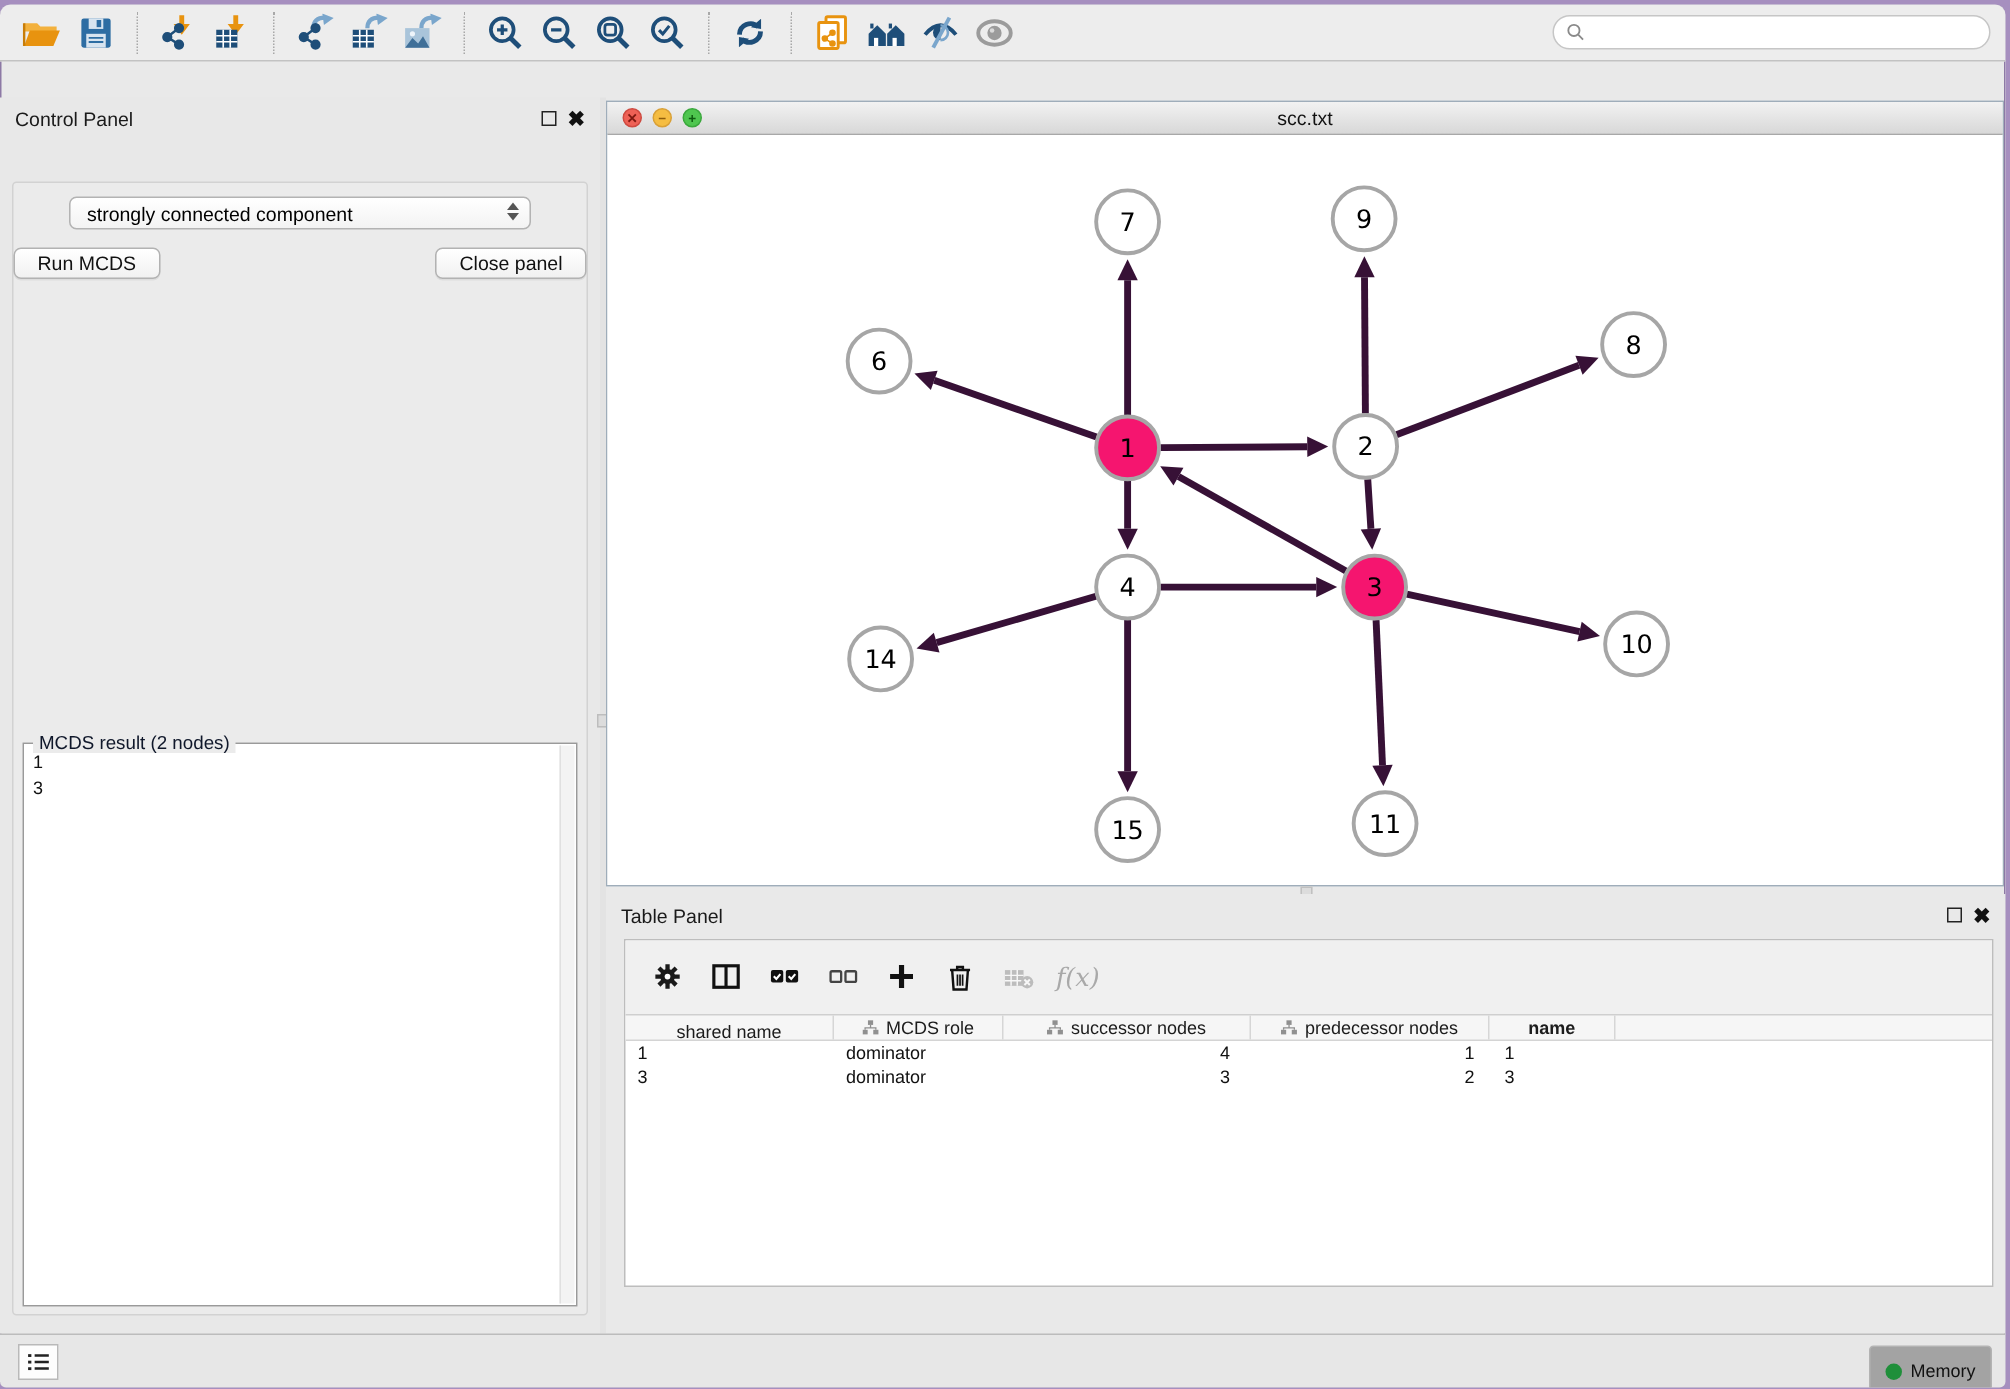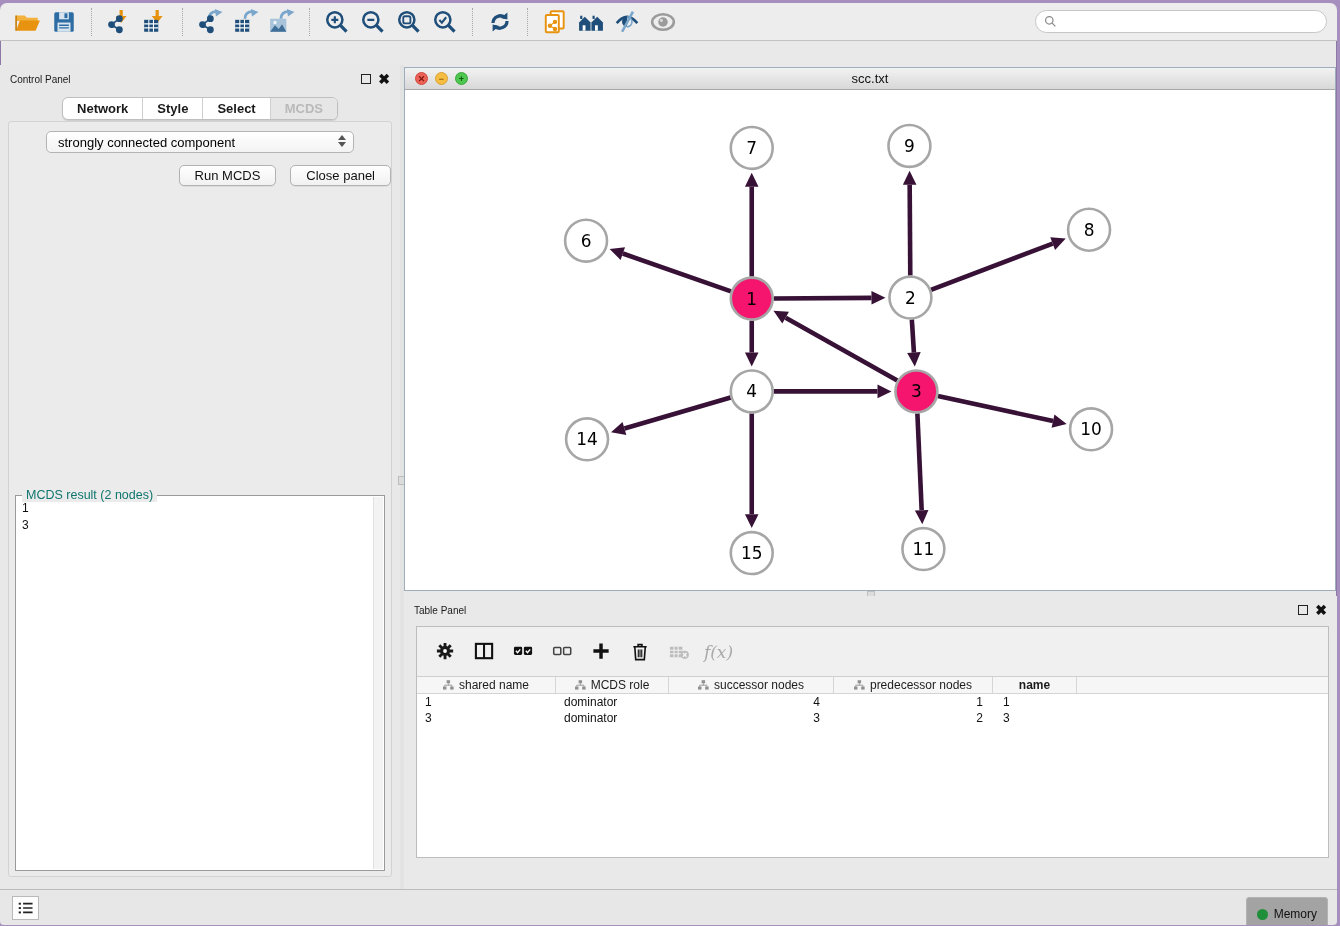--- a/index.html
+++ b/index.html
@@ -27,44 +27,44 @@
 
   
   .main { position:absolute; top:62px; bottom:36px; left:0; right:0; }
   .ctrl { position:absolute; left:0; top:0; bottom:0; width:400px; background:#e8e8e8; }
   .vsplit { position:absolute; left:400px; top:0; bottom:0; width:4px; background:#e3e3e3; }
   .vsplit .grip { position:absolute; top:411px; left:-2px; width:8px; height:9px; background:#dcdcdc; border:1px solid #bdbdbd; }
   .rightcol { position:absolute; left:404px; right:0; top:0; bottom:0; }
 
   
   .panel-head { height:28px; display:flex; align-items:center; padding:0 10px; }
-  .panel-head .ptitle { font-size:10px; color:#1a1a1a; }
+  .panel-head .ptitle { font-size:13px; color:#1a1a1a; }
   .panel-head .pbtns { margin-left:auto; display:flex; gap:7px; align-items:center; }
   .float-ic { width:10px; height:10px; border:1.5px solid #222; display:inline-block; }
   .close-ic { font-size:14px; font-weight:bold; color:#111; line-height:10px; }
   .tabstrip { display:flex; justify-content:center; margin-top:4px; }
   .tabgroup { display:inline-flex; border:1px solid #bfbfbf; border-radius:6px; overflow:hidden; background:#fff;
               box-shadow:0 1px 1px rgba(0,0,0,.12); }
   .tab { padding:2px 14px; font-size:13px; font-weight:700; color:#1a1a1a; border-left:1px solid #cfcfcf; line-height:17px; }
   .tab:first-child { border-left:none; }
   .tab.active { background:#e6e6e6; color:#b9b9b9; }
   .mcds-pane { position:absolute; left:8px; right:8px; top:56px; bottom:12px; background:#ebebeb;
                border:1px solid #d2d2d2; border-radius:3px; }
   .crit-label { text-align:center; margin-top:16px; font-size:13px; color:#111; }
   .dropdown { position:relative; margin:9px auto 0; width:308px; height:22px; border:1px solid #b3b3b3; border-radius:5px;
               background:linear-gradient(#ffffff,#f3f3f3); font-size:13px; display:flex; align-items:center; padding:0 26px 0 11px; }
   .stepper { position:absolute; right:7px; top:3px; display:flex; flex-direction:column; gap:2px; }
   .stepper i { width:0; height:0; border-left:4px solid transparent; border-right:4px solid transparent; display:block; }
   .stepper .up { border-bottom:5px solid #555; }
   .stepper .dn { border-top:5px solid #555; }
-  .btnrow { display:flex; justify-content:flex-end; gap:14px; margin-top:12px; }
+  .btnrow { display:flex; justify-content:space-between; gap:14px; margin-top:12px; }
   .macbtn { border:1px solid #b2b2b2; border-radius:5px; background:linear-gradient(#ffffff,#f1f1f1);
             font-size:13px; padding:2px 15px; color:#111; box-shadow:0 1px 0 rgba(0,0,0,.06); }
   .result-box { position:absolute; left:6px; right:6px; top:373px; bottom:5px; border:1px solid #9a9a9a; background:#fff; }
-  .result-legend { position:absolute; top:-8px; left:6px; background:#ebebeb; padding:0 4px; font-size:12.5px; color:#0f766e; }
+  .result-legend { position:absolute; top:-8px; left:6px; background:#ebebeb; padding:0 4px; font-size:12.5px; color:#0f172a; }
   .result-text { font-size:12px; color:#111; padding:4px 6px; white-space:pre; line-height:17px; }
   .result-scroll { position:absolute; top:1px; bottom:1px; right:1px; width:10px; background:#f3f3f3; border-left:1px solid #e0e0e0; }
 
   
   .netwin { position:absolute; left:0; right:1px; top:2px; height:524px; background:#fff; border:1px solid #9fadba; }
   .nettitle { height:22px; background:linear-gradient(#f2f2f2,#d8d8d8); border-bottom:1px solid #a8a8a8;
               position:relative; text-align:center; }
   .nettitle .ntext { font-size:13px; line-height:21px; color:#111; }
   .tl { position:absolute; left:10px; top:4px; display:flex; gap:7px; }
   .tl span { width:13px; height:13px; border-radius:50%; font-size:9px; line-height:12px; text-align:center; font-weight:bold; }
@@ -276,28 +276,20 @@
 
   <div class="main">
 
     <div class="ctrl">
       <div class="panel-head">
         <span class="ptitle">Control Panel</span>
         <span class="pbtns">
           <span class="float-ic"></span>
           <span class="close-ic">✖</span>
         </span>
-      </div>
-      <div class="tabstrip">
-        <div class="tabgroup" id="ctrl-tabs">
-            <span class="tab">Network</span>
-            <span class="tab">Style</span>
-            <span class="tab">Select</span>
-            <span class="tab active">MCDS</span>
-          </div>
       </div>
       <div class="mcds-pane">
         <div class="dropdown">
           <span>strongly connected component</span>
           <span class="stepper">
               <i class="up"></i>
               <i class="dn"></i>
             </span>
         </div>
         <div class="btnrow">
@@ -497,21 +489,21 @@
                       <path d="M0 3.7h13M0 7.4h13M4.3 0v11M8.6 0v11" stroke="#fff" stroke-width="1"></path>
                     </g>
                     <circle cx="16.5" cy="14.5" r="4.3" fill="#8a8a8a"></circle>
                     <path d="M14.6 12.6l3.8 3.8M18.4 12.6l-3.8 3.8" stroke="#fff" stroke-width="1.4"></path>
                   </g>
                 </svg>
               </span>
               <span class="fx tp-btn">f(x)</span>
             </div>
           <div class="thead" id="table-head">
-              <div class="th" style="width: 139px;">
+              <div class="th" style="width: 139px; flex-direction: column;">
                 <svg viewBox="0 0 11.5 10">
                   <g fill="#909090">
                     <rect x="3.8" y="0" width="3.6" height="3.2"></rect>
                     <rect x="0" y="6.6" width="3.6" height="3.2"></rect>
                     <rect x="7.5" y="6.6" width="3.6" height="3.2"></rect>
                     <path d="M5.6 3.2v2M1.8 6.6V5.2h7.5v1.4" stroke="#909090" fill="none" stroke-width="0.9"></path>
                   </g>
                 </svg>
                 <span>shared name</span>
               </div>

